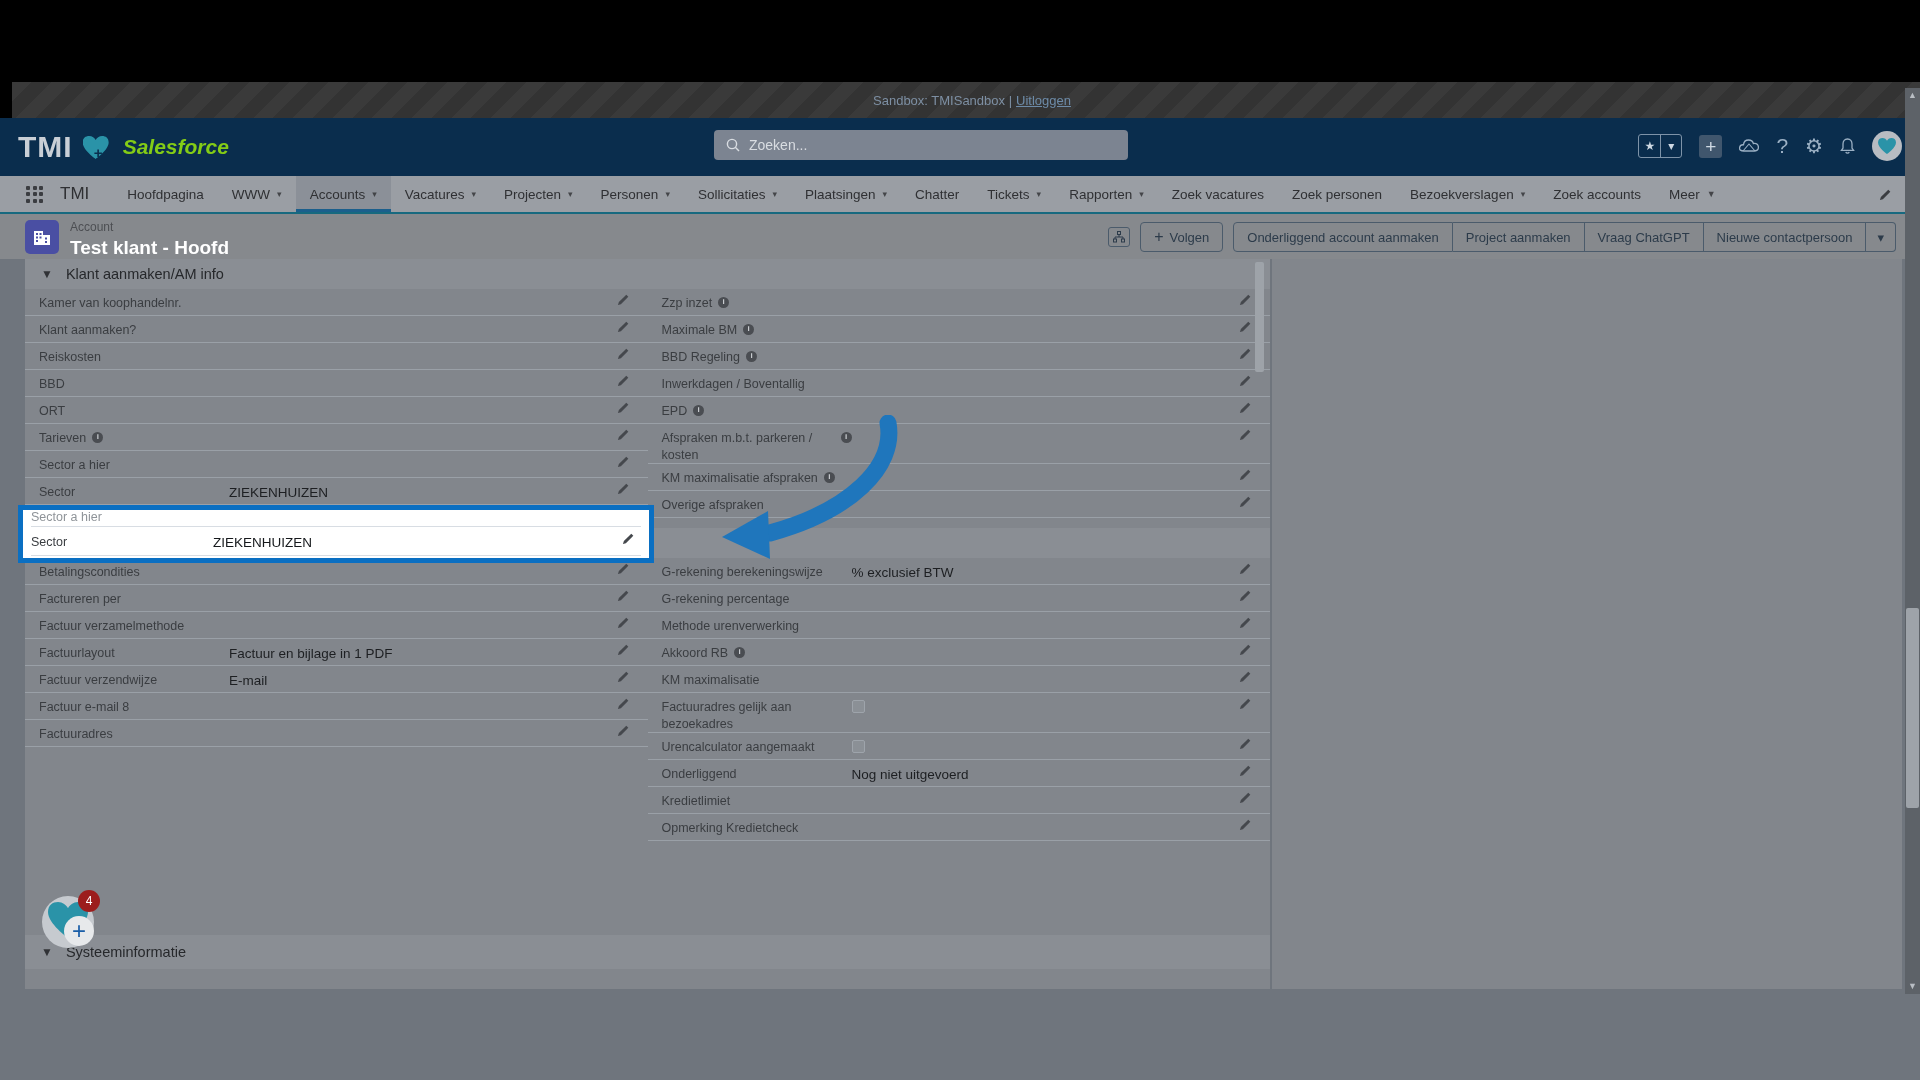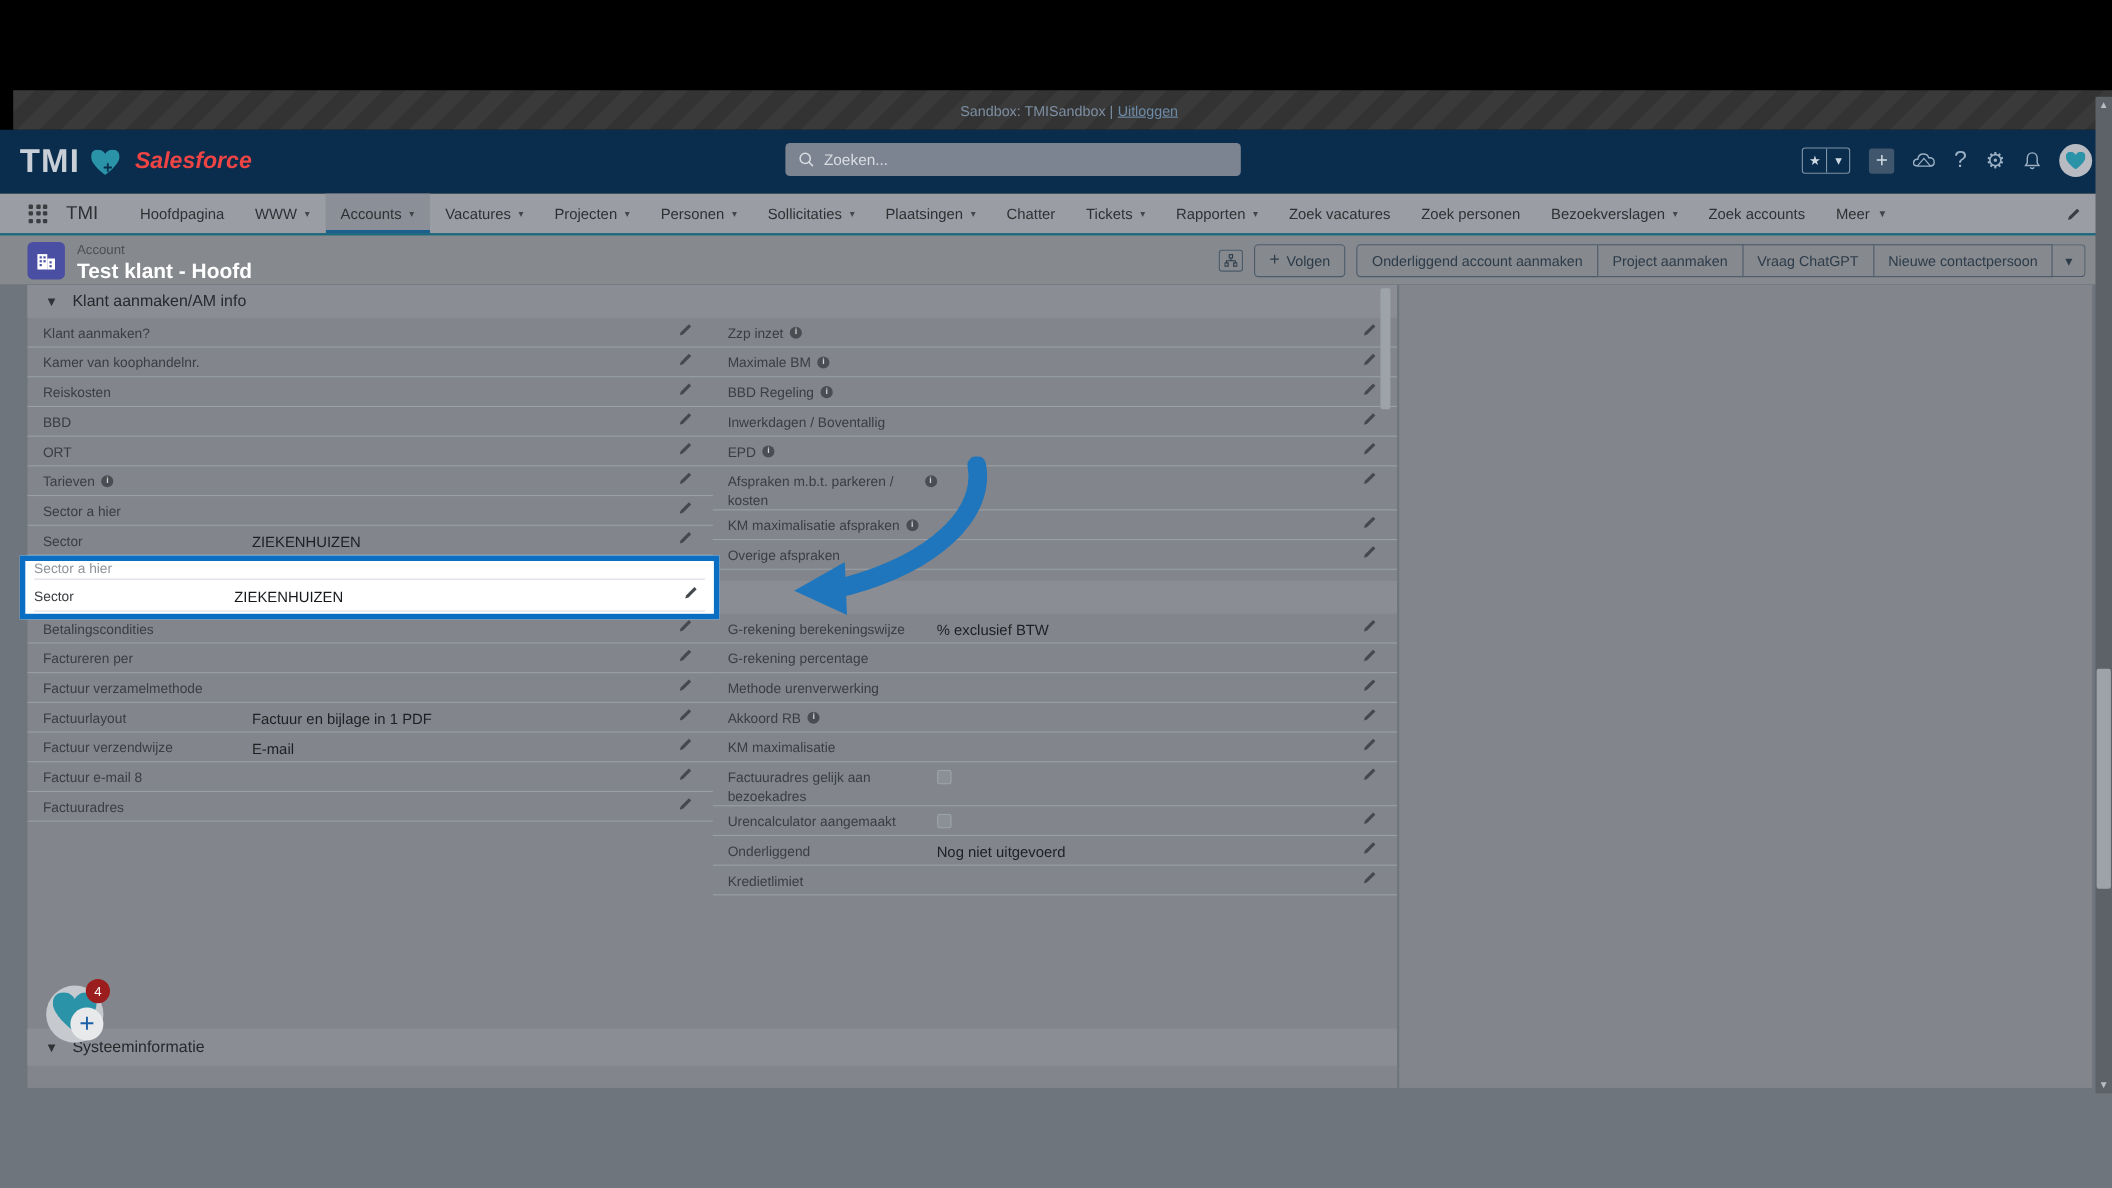--- a/index.html
+++ b/index.html
@@ -27,21 +27,21 @@
   }
   .logo { margin-left: 18px; display: flex; align-items: center; gap: 4px; }
   .logo-tmi { color: #c9cfd6; font-size: 30px; font-weight: bold; letter-spacing: 1px; font-family: "Liberation Sans", sans-serif; }
   .logo-heart { position: relative; width: 30px; height: 28px; margin: 0 2px 0 6px; }
   .logo-heart .h {
     position: absolute; left: 0; top: 3px; width: 26px; height: 23px;
     background: #2a93a8;
     clip-path: path("M13 23 C13 23 0 14 0 6.5 C0 2 3 0 6.5 0 C9.5 0 12 2 13 4 C14 2 16.5 0 19.5 0 C23 0 26 2 26 6.5 C26 14 13 23 13 23 Z");
   }
   .logo-heart .plus { position: absolute; left: 11px; top: 12px; color: #0a2d4d; font-size: 15px; font-weight: bold; line-height: 1; }
-  .logo-sf { color: #ef4444; font-size: 21px; font-style: italic; font-weight: bold; margin-left: 4px; }
+  .logo-sf { color: #84cc16; font-size: 21px; font-style: italic; font-weight: bold; margin-left: 4px; }
 
   .search-box {
     position: absolute; left: 714px; top: 130px; width: 414px; height: 30px;
     background: #7c8491; border-radius: 4px; display: flex; align-items: center;
     padding-left: 12px; color: #d9dde2; font-size: 14px; gap: 9px;
   }
   .search-box svg { flex: none; }
 
   .header-icons {
     position: absolute; right: 18px; top: 128px; height: 36px;
@@ -360,32 +360,32 @@
     <div class="left-pane">
 
       <div class="section-header">
         <span class="chev">▼</span>
         <span>Klant aanmaken/AM info</span>
       </div>
       <div class="cols">
         <div class="col col-left">
           <div class="field-row">
               <div class="field-label">
+                <span>Kamer van koophandelnr.</span>
+              </div>
+              <div class="field-value"></div>
+              <span class="pencil">
+                <svg class="pencil-ico" viewBox="0 0 14 14">
+                  <path d="M1 13 L2 9.8 L10 1.8 L12.2 4 L4.2 12 Z" fill="#45484d"></path>
+                </svg>
+              </span>
+            </div>
+          <div class="field-row">
+              <div class="field-label">
                 <span>Klant aanmaken?</span>
-              </div>
-              <div class="field-value"></div>
-              <span class="pencil">
-                <svg class="pencil-ico" viewBox="0 0 14 14">
-                  <path d="M1 13 L2 9.8 L10 1.8 L12.2 4 L4.2 12 Z" fill="#45484d"></path>
-                </svg>
-              </span>
-            </div>
-          <div class="field-row">
-              <div class="field-label">
-                <span>Kamer van koophandelnr.</span>
               </div>
               <div class="field-value"></div>
               <span class="pencil">
                 <svg class="pencil-ico" viewBox="0 0 14 14">
                   <path d="M1 13 L2 9.8 L10 1.8 L12.2 4 L4.2 12 Z" fill="#45484d"></path>
                 </svg>
               </span>
             </div>
           <div class="field-row">
               <div class="field-label">
@@ -731,20 +731,31 @@
               <div class="field-label">
                 <span>Kredietlimiet</span>
               </div>
               <div class="field-value"></div>
               <span class="pencil">
                 <svg class="pencil-ico" viewBox="0 0 14 14">
                   <path d="M1 13 L2 9.8 L10 1.8 L12.2 4 L4.2 12 Z" fill="#45484d"></path>
                 </svg>
               </span>
             </div>
+          <div class="field-row">
+              <div class="field-label">
+                <span>Opmerking Kredietcheck</span>
+              </div>
+              <div class="field-value"></div>
+              <span class="pencil">
+                <svg class="pencil-ico" viewBox="0 0 14 14">
+                  <path d="M1 13 L2 9.8 L10 1.8 L12.2 4 L4.2 12 Z" fill="#45484d"></path>
+                </svg>
+              </span>
+            </div>
         </div>
       </div>
     </div>
 
     <div class="right-pane"></div>
   </div>
 
   <div class="sys-section">
     <span class="chev">▼</span>
     <span>Systeeminformatie</span>

